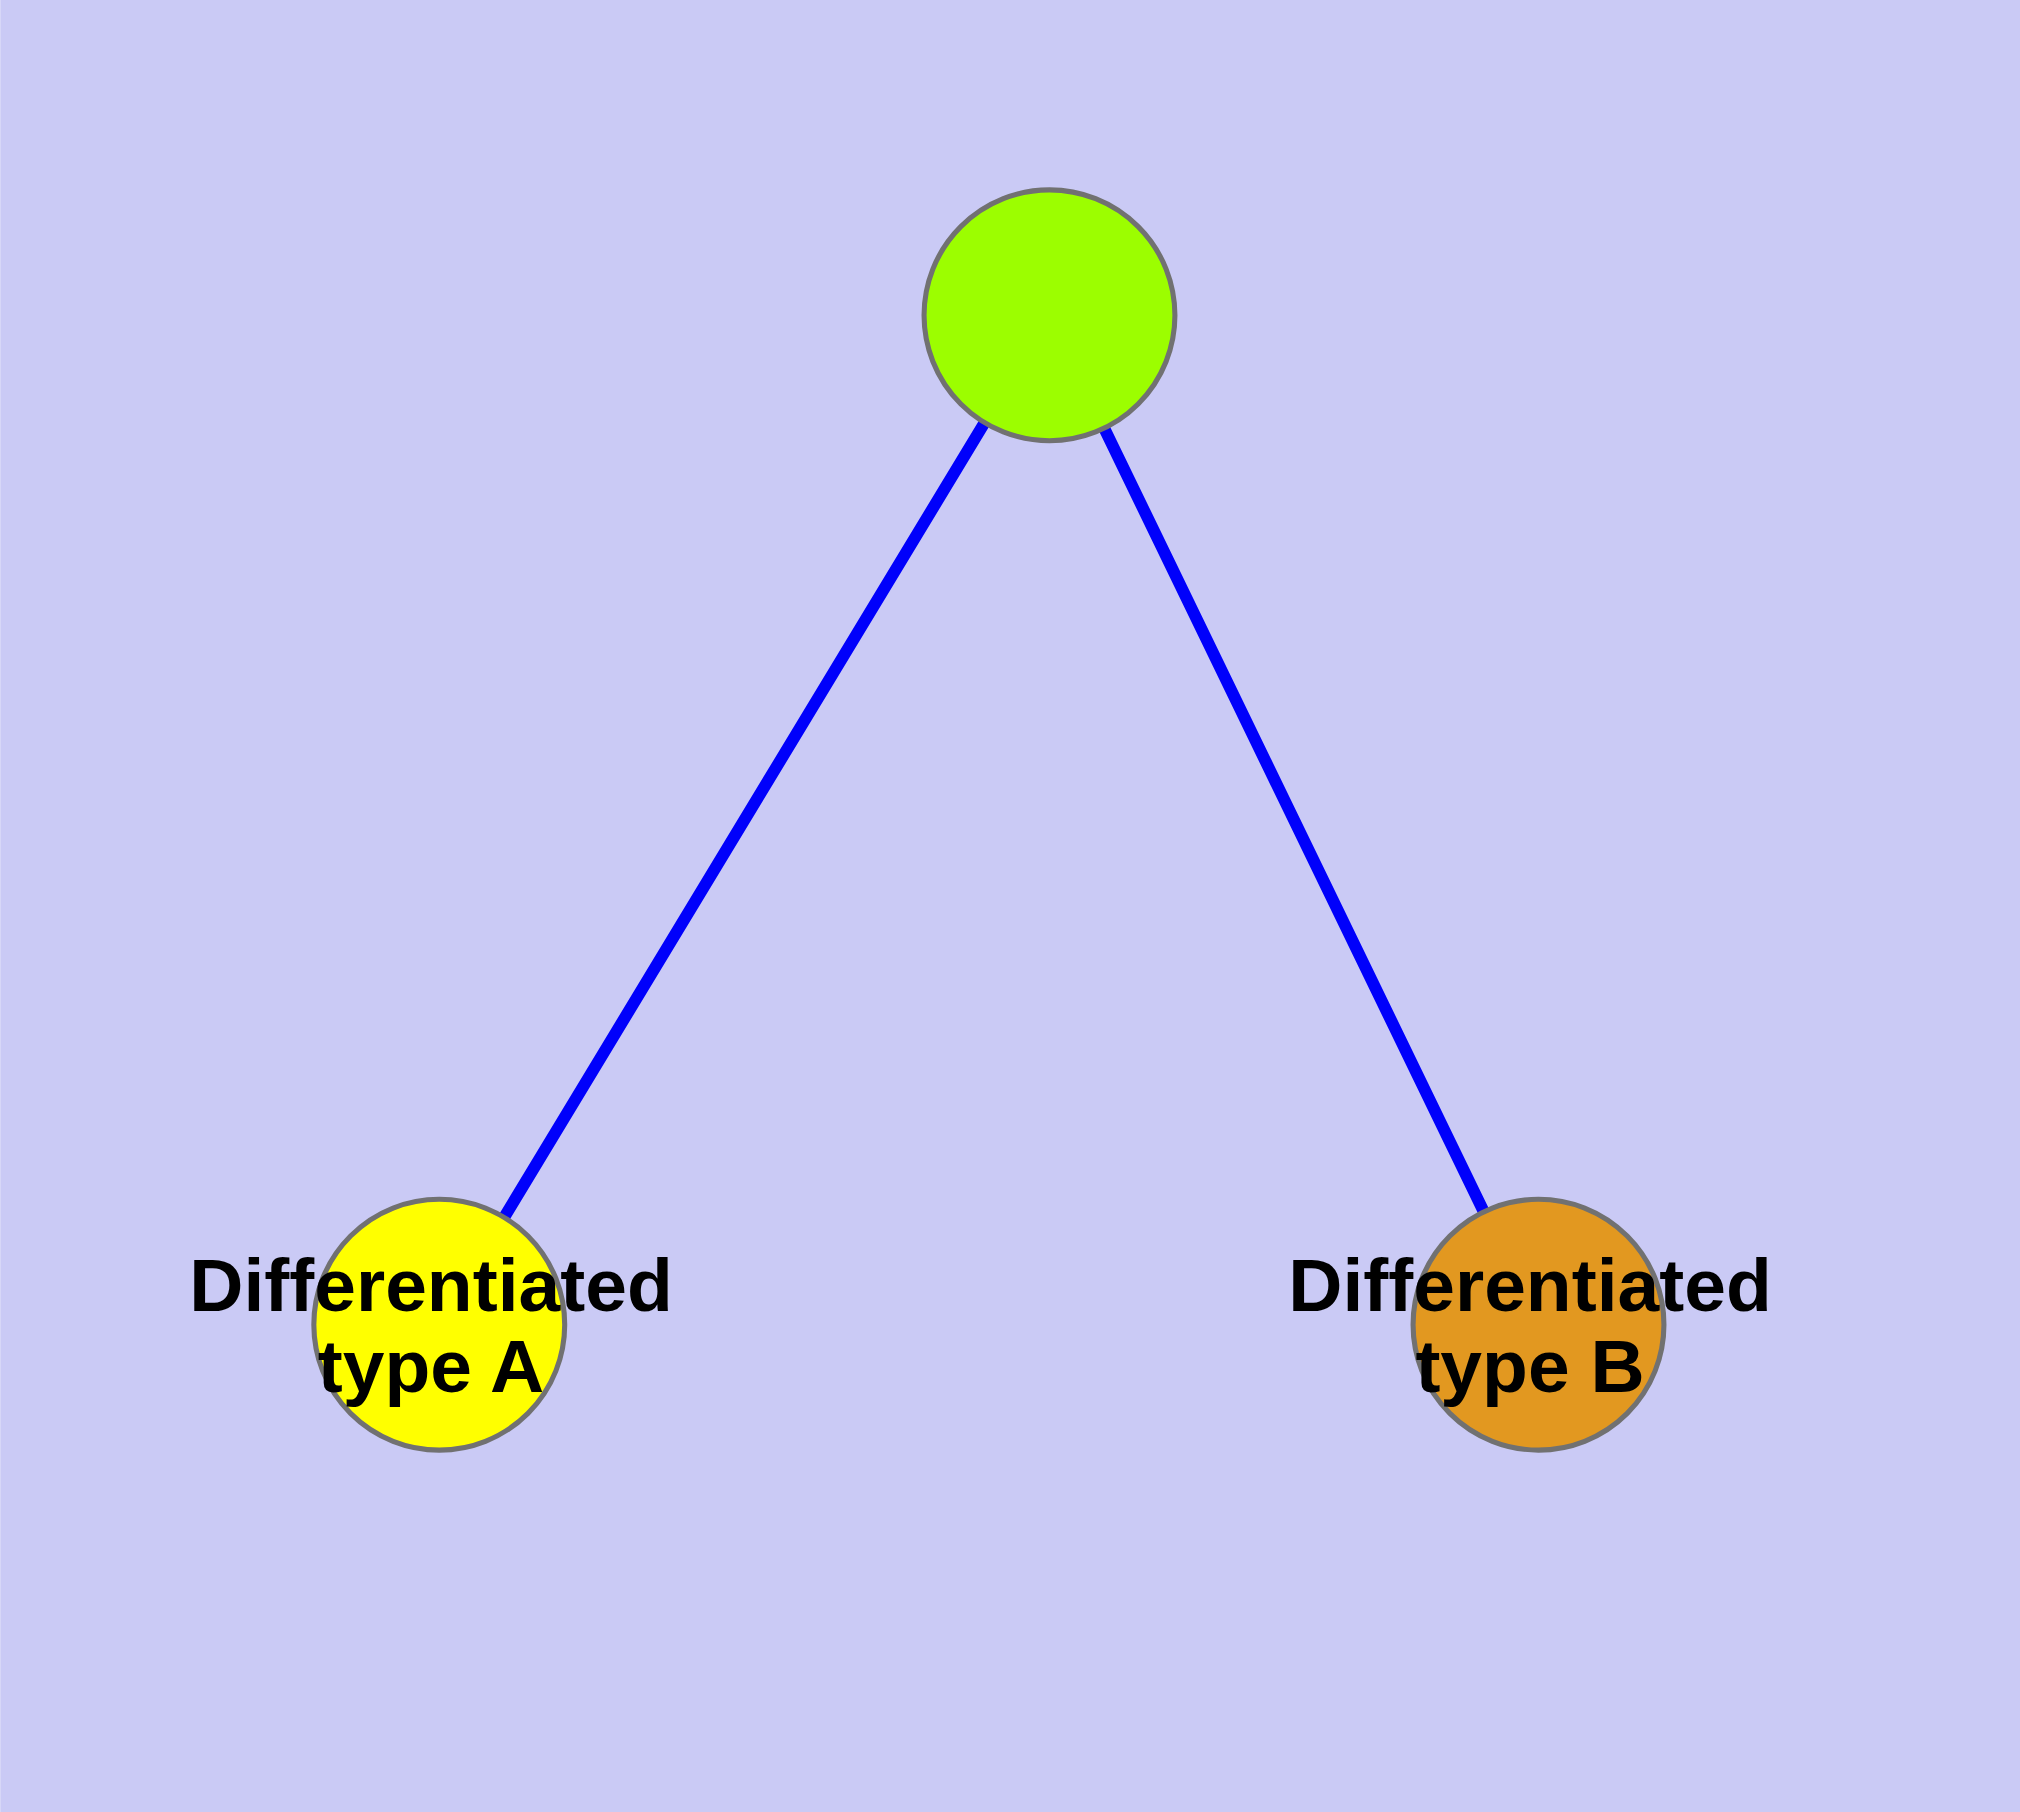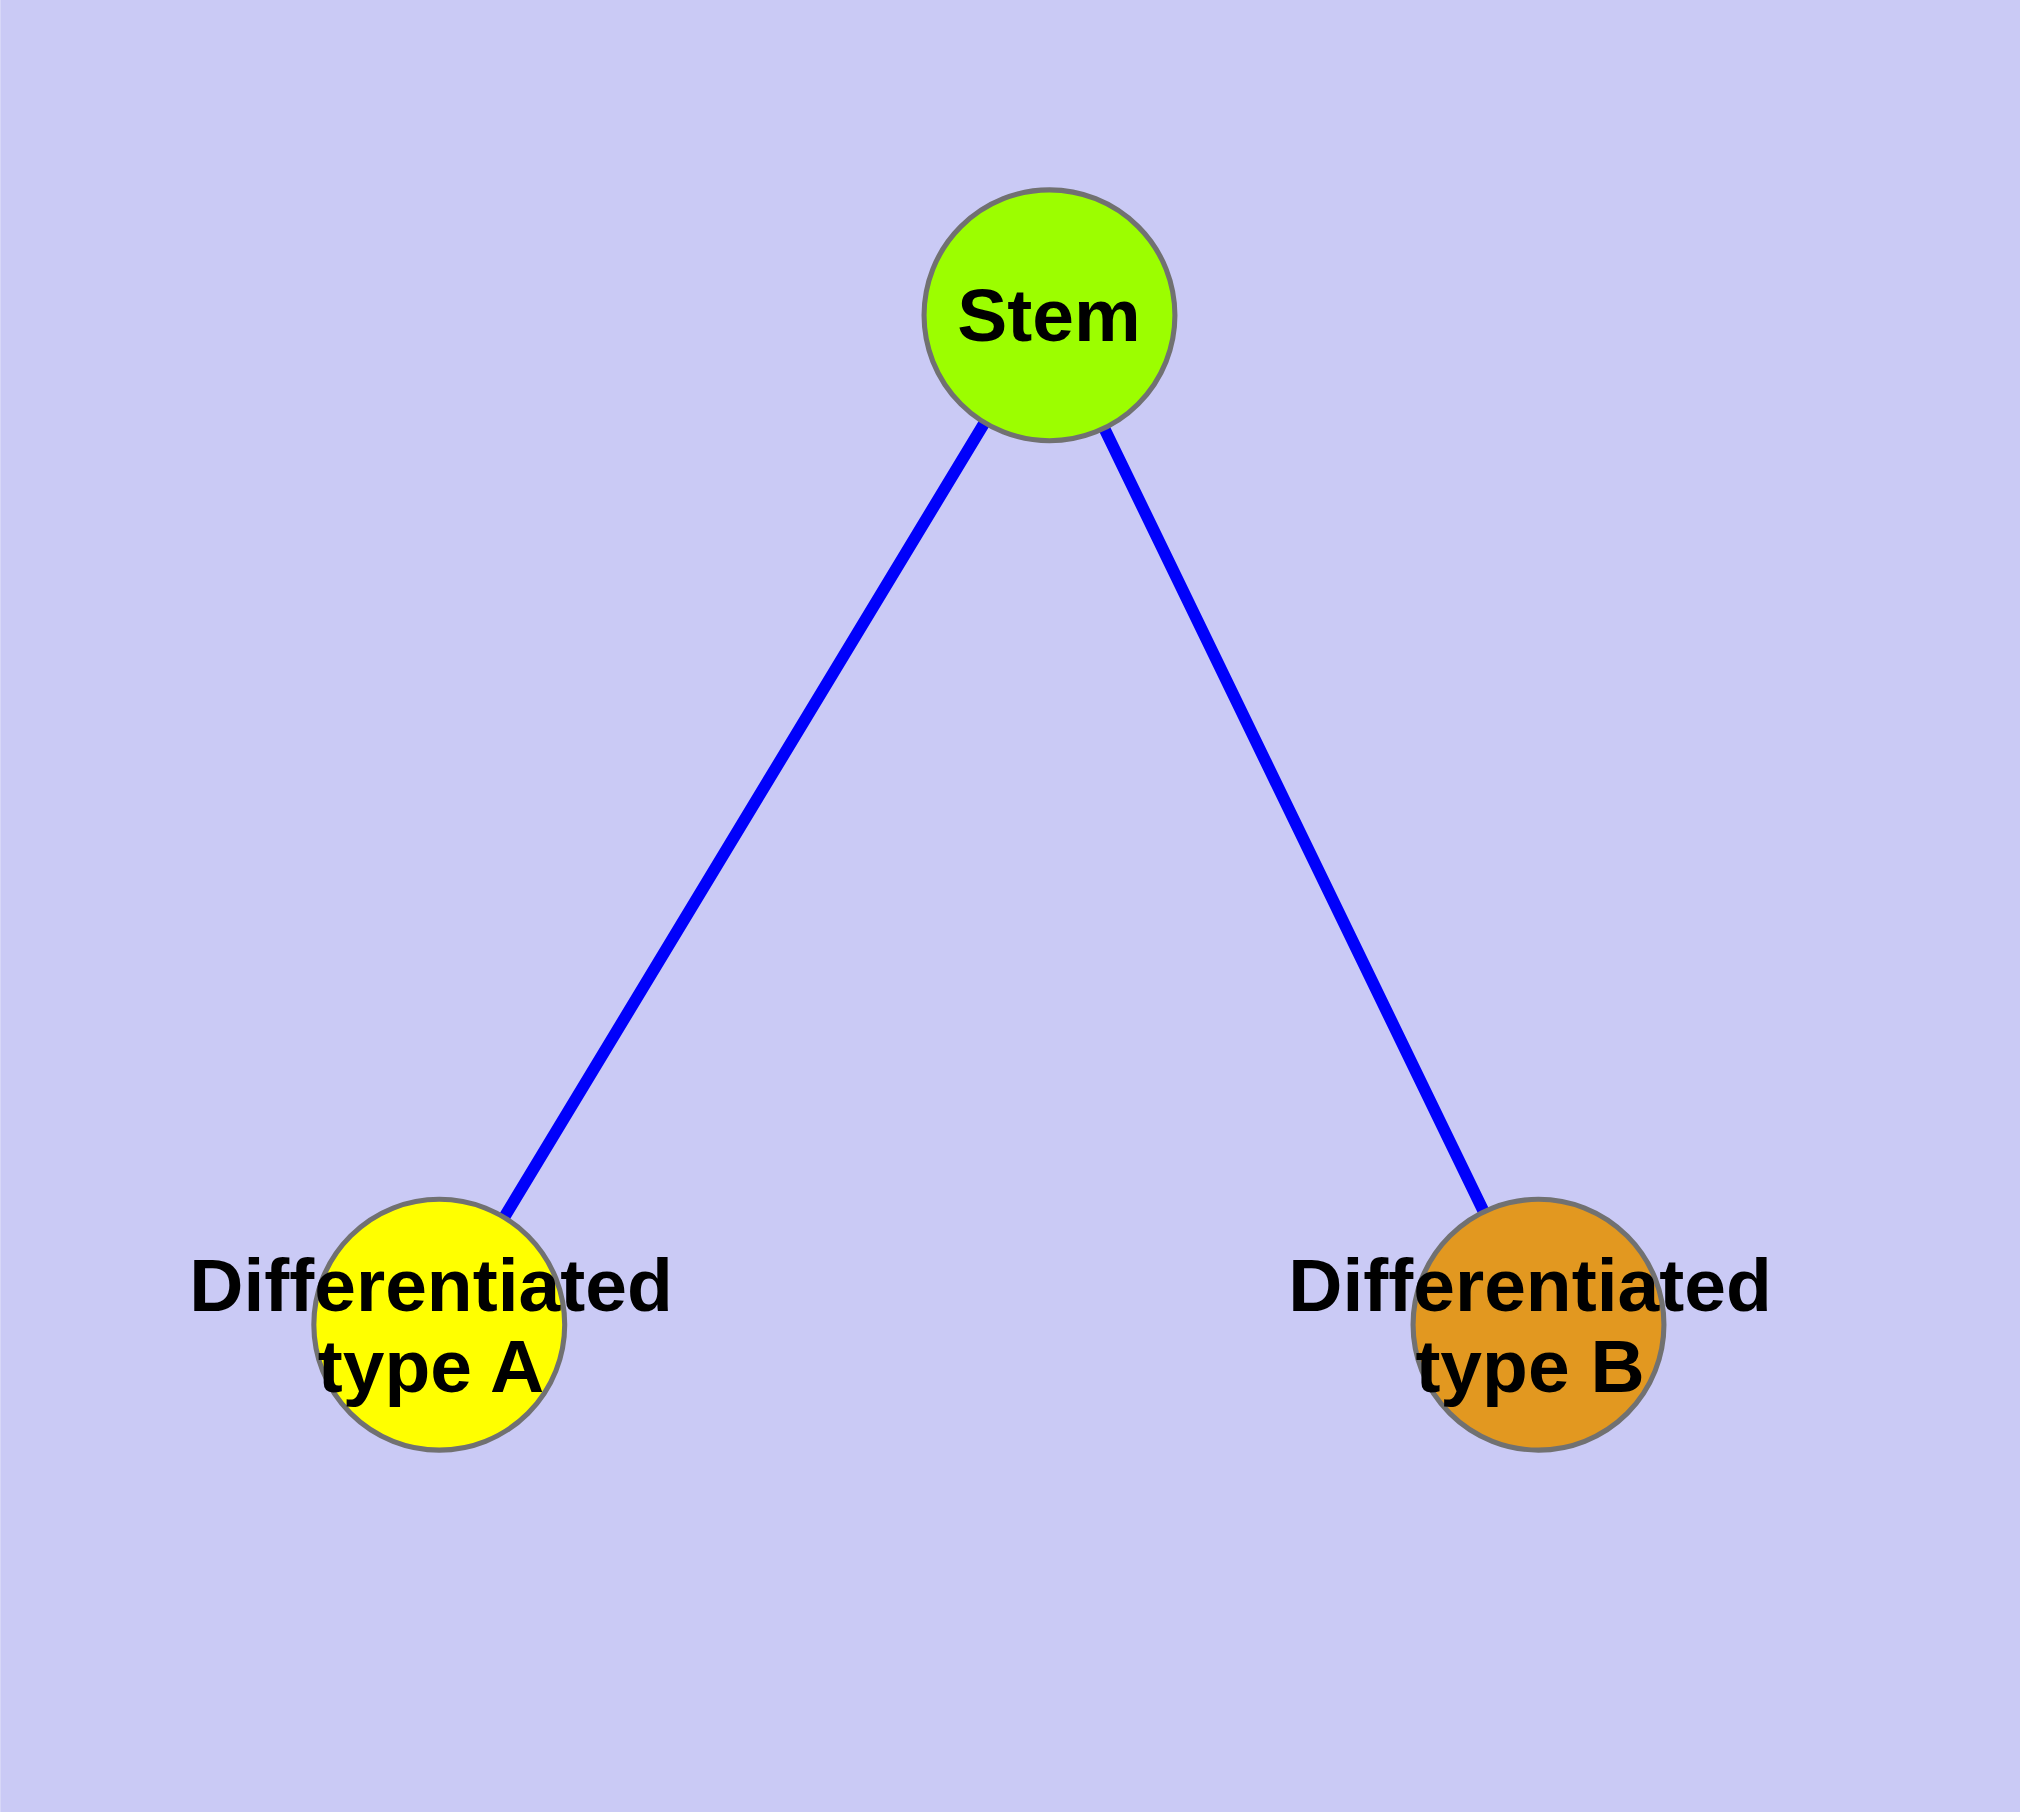--- a/index.html
+++ b/index.html
@@ -56,21 +56,20 @@
 
     <line class="edge-line" x1="1238" y1="372" x2="1815" y2="1563" stroke="#0000FB"></line>
 
     <circle class="node-circle" cx="1238" cy="372" r="148" fill="#9CFE00" stroke="#717171"></circle>
 
     <circle class="node-circle" cx="518" cy="1563" r="148" fill="#FFFF00" stroke="#717171"></circle>
 
     <circle class="node-circle" cx="1815" cy="1563" r="148" fill="#E29820" stroke="#717171"></circle>
   </svg>
 
-  <div class="node-label" style="left: 1049px; top: 315px;">Stem</div>
 
   <div class="node-label" style="left: 431px; top: 1326px;">Differentiated
 type A</div>
 
   <div class="node-label" style="left: 1530px; top: 1326px;">Differentiated
 type B</div>
 
 </div>
 
 

